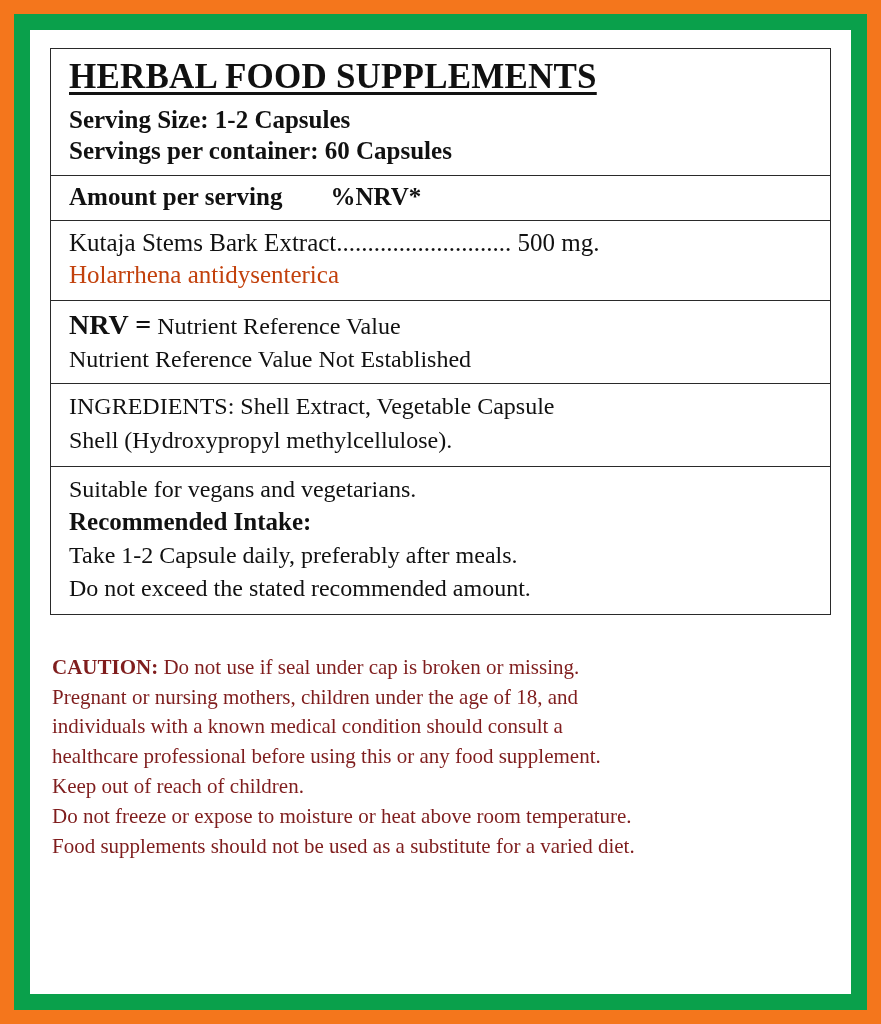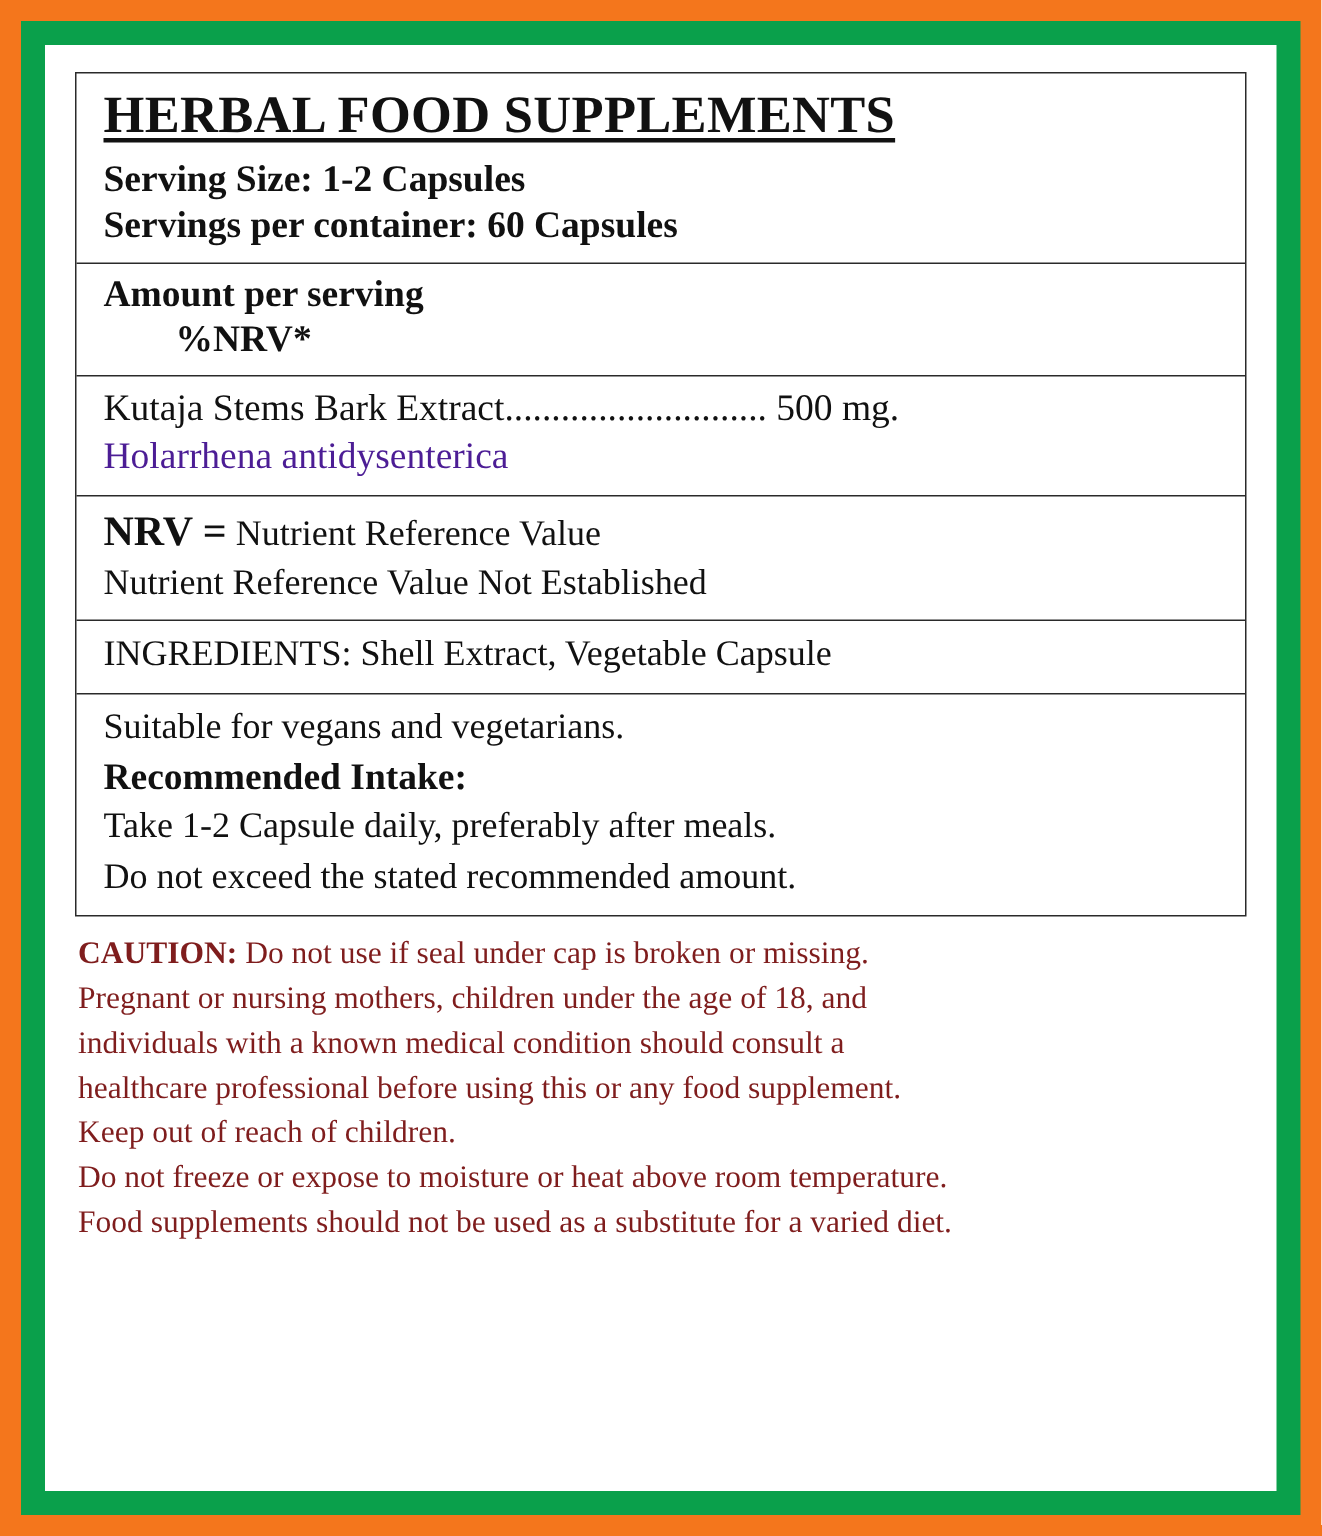--- a/index.html
+++ b/index.html
@@ -28,20 +28,21 @@
     padding: 16px;
   }
   .label-inner {
     box-sizing: border-box;
     width: 100%;
     height: 100%;
     background: #ffffff;
     padding: 18px 20px 14px 20px;
     display: flex;
     flex-direction: column;
+    gap: 28px;
   }
 
   
   .facts-box {
     box-sizing: border-box;
     border: 1px solid #2a2a2a;
     width: 100%;
   }
   .facts-row {
     box-sizing: border-box;
@@ -68,34 +69,33 @@
     line-height: 1.25;
     color: #111;
   }
   .amount-row {
     font-weight: bold;
     font-size: 25px;
     line-height: 1.2;
     color: #111;
     display: flex;
     align-items: flex-start;
-    flex-direction: column;
   }
   .amount-row .nrv-col {
     margin-left: 48px;
   }
   .ingr-line {
     font-size: 25px;
     line-height: 1.3;
     color: #111;
   }
   .ingr-italic {
     font-size: 25px;
     line-height: 1.3;
-    color: #4c1d95;
+    color: #c2410c;
   }
   .nrv-def-strong {
     font-weight: bold;
     font-size: 28px;
   }
   .nrv-def {
     font-size: 24px;
     line-height: 1.32;
     color: #111;
   }
@@ -155,20 +155,21 @@
         <div class="facts-row">
           <div class="nrv-def">
             <span class="nrv-def-strong">NRV =</span>
             <span>Nutrient Reference Value</span>
           </div>
           <div class="nrv-def">Nutrient Reference Value Not Established</div>
         </div>
 
         <div class="facts-row">
           <div class="block-line">INGREDIENTS: Shell Extract, Vegetable Capsule</div>
+          <div class="block-line">Shell (Hydroxypropyl methylcellulose).</div>
         </div>
 
         <div class="facts-row">
           <div class="block-line">Suitable for vegans and vegetarians.</div>
           <div class="rec-head">Recommended Intake:</div>
           <div class="block-line">Take 1-2 Capsule daily, preferably after meals.</div>
           <div class="block-line">Do not exceed the stated recommended amount.</div>
         </div>
 
       </div>

